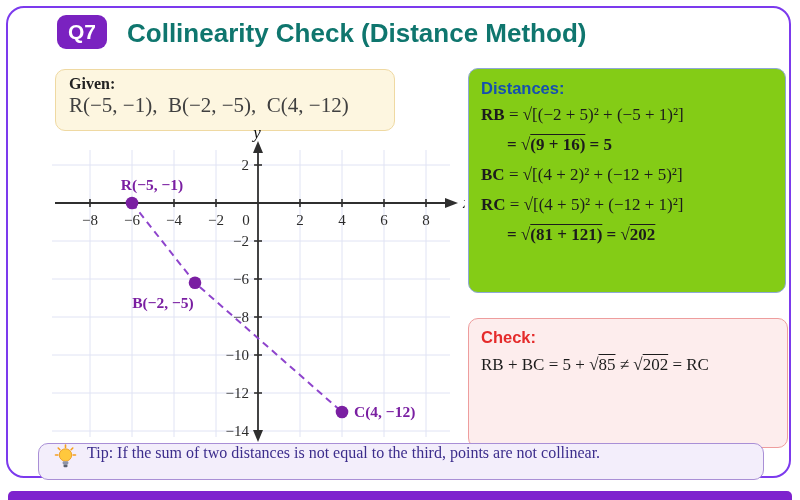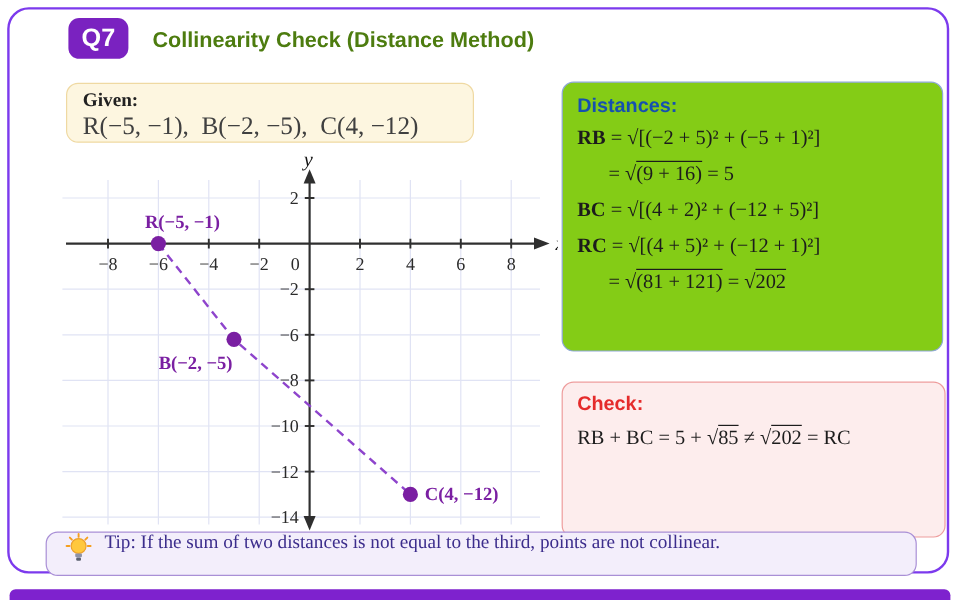--- a/index.html
+++ b/index.html
@@ -9,41 +9,41 @@
   }
   .card{
     position:absolute;left:6px;top:6px;width:781px;height:468px;
     background:#ffffff;border:2.5px solid #7c3aed;border-radius:18px;
   }
   .badge{
     position:absolute;left:57px;top:15px;background:#7a22c0;color:#ffffff;
     font-weight:bold;font-size:21px;padding:4px 11px;border-radius:9px;line-height:26px;
   }
   .title{
-    position:absolute;left:127px;top:18px;margin:0;color:#4d7c0f;
-    font-size:18px;font-weight:bold;line-height:30px;
+    position:absolute;left:127px;top:18px;margin:0;color:#0f766e;
+    font-size:26px;font-weight:bold;line-height:30px;
   }
   .box{position:absolute;box-sizing:border-box;border-radius:10px;}
   .given{
-    left:55px;top:69px;width:340px;height:50px;background:#fdf6e0;
+    left:55px;top:69px;width:340px;height:62px;background:#fdf6e0;
     border:1.5px solid #efd9a2;padding:4px 13px;font-family:"Liberation Serif",serif;
   }
   .given-label{font-weight:bold;font-size:16px;color:#222;line-height:20px;}
   .given-text{font-size:21px;color:#404040;line-height:22px;white-space:nowrap;}
   #graph{position:absolute;left:30px;top:126px;}
   .distances{
     left:468px;top:68px;width:318px;height:225px;background:#84cc16;
     border:1.5px solid #8fa8d8;padding:7px 12px;
   }
   .dist-heading{color:#1550b0;font-weight:bold;font-size:16.5px;line-height:24px;}
   .eq{
     font-family:"Liberation Serif",serif;font-size:17px;color:#1c1c1c;
     line-height:30px;white-space:nowrap;
   }
-  .indent{padding-left:26px;}
+  .indent{padding-left:26px;font-weight:bold;}
   .ovl{text-decoration:overline;text-decoration-thickness:1px;}
   .seg-b{font-weight:bold;}
   .check{
     left:468px;top:318px;width:320px;height:130px;background:#fdeded;
     border:1.5px solid #ee9d9d;padding:6px 12px;
   }
   .check-heading{color:#e52b2b;font-weight:bold;font-size:16.5px;line-height:24px;}
   .check .eq{line-height:31px;}
   .tip{
     position:absolute;left:38px;top:443px;width:726px;height:37px;box-sizing:border-box;

